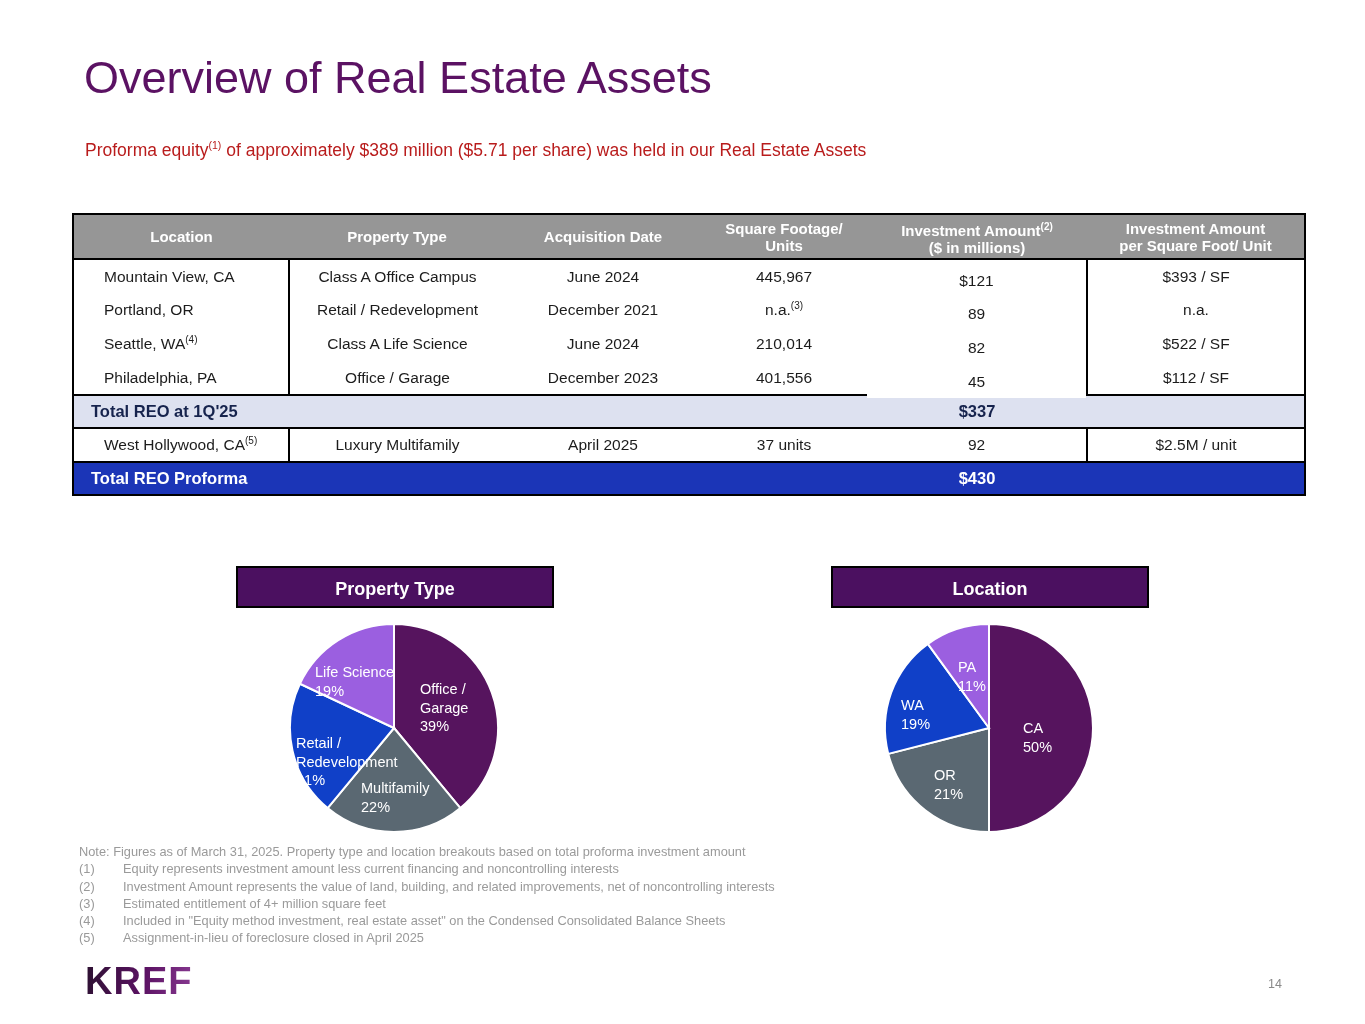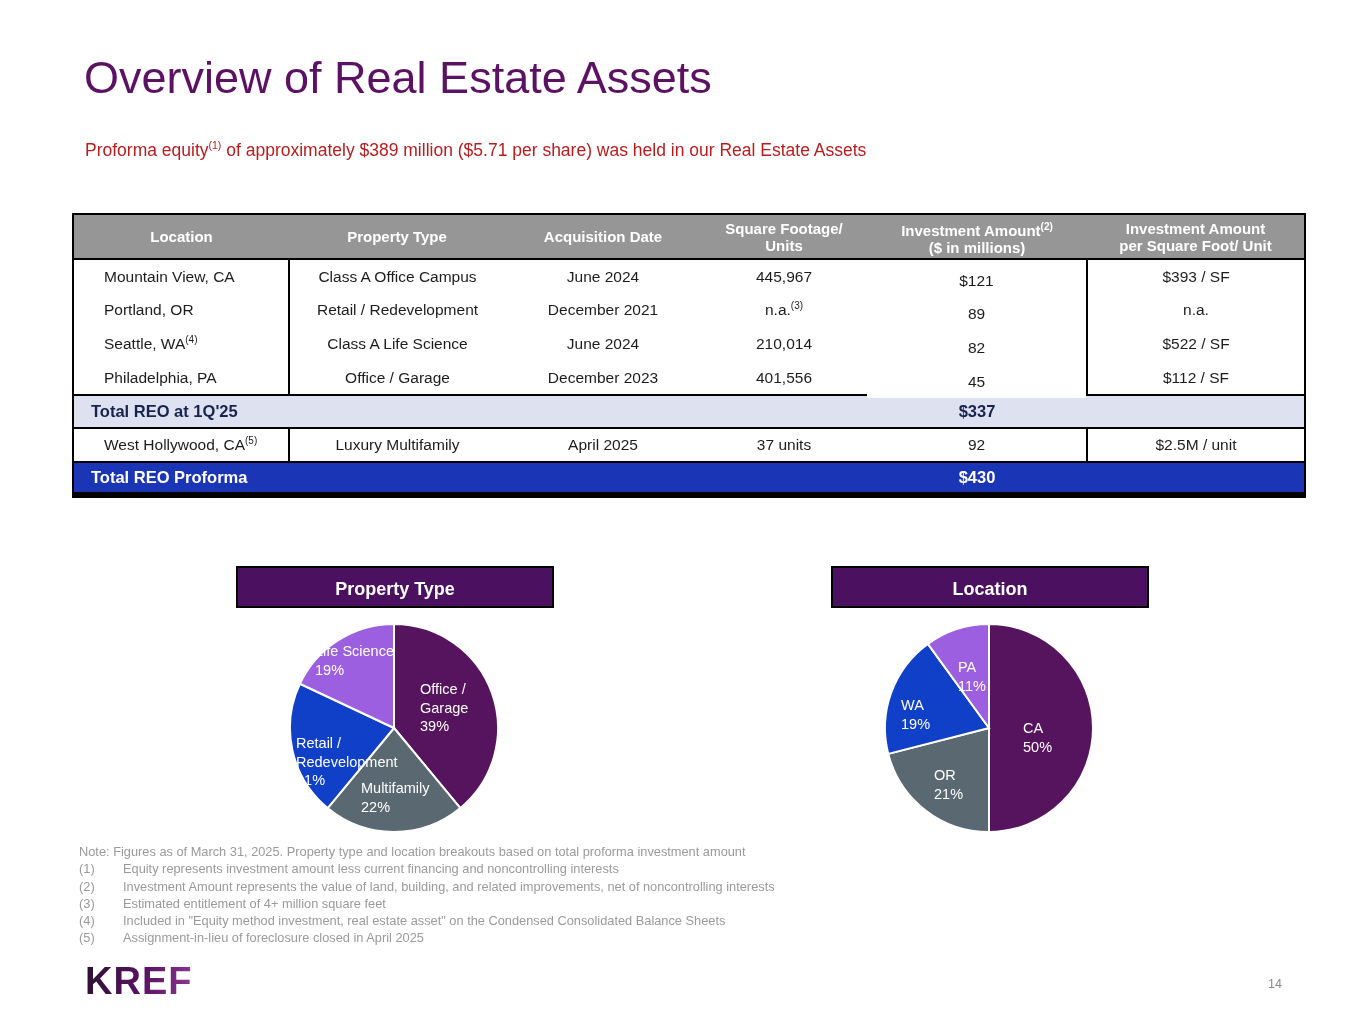--- a/index.html
+++ b/index.html
@@ -66,21 +66,21 @@
     border-top: 2px solid #000; border-bottom: 2px solid #000;
     text-align: center;
   }
   .total-light td.first { border-left: 2px solid #000; text-align: left; padding-left: 17px; }
   .total-light td.last  { border-right: 2px solid #000; }
   .total-light td.mid { border-left: none; border-right: none; }
 
   .total-blue td {
     height: 33px; background: #1b35b7; color: #ffffff;
     font-size: 16.5px; font-weight: bold; text-align: center;
-    border-top: 2px solid #000; border-bottom: 6px solid #000000;
+    border-top: 2px solid #000; border-bottom: 2px solid #000000;
   }
   .total-blue td.first { border-left: 2px solid #000; text-align: left; padding-left: 17px; }
   .total-blue td.last  { border-right: 2px solid #000; }
   .total-blue td.mid { border-left: none; border-right: none; }
   .lastdata td { border-bottom: 2px solid #000; }
 
   
   .pie-panel { position: absolute; }
   .pie-title {
     height: 42px; line-height: 42px; text-align: center;
@@ -253,21 +253,21 @@
         <span>Multifamily</span><br>
         <span>22%</span>
       </div>
 
       <div class="pie-label" style="left:60px; top:110px;">
         <span>Retail /</span><br>
         <span>Redevelopment</span><br>
         <span>21%</span>
       </div>
 
-      <div class="pie-label" style="left:79px; top:18px;">
+      <div class="pie-label" style="left:79px; top:39px;">
         <span>Life Science</span><br>
         <span>19%</span>
       </div>
     </div>
   </div>
 
   <div class="pie-panel" style="left:831px; top:566px; width:318px;">
     <div class="pie-title">Location</div>
     <div class="pie-holder" style="height:230px;">
       <svg width="318" height="230" viewBox="0 0 318 230">

